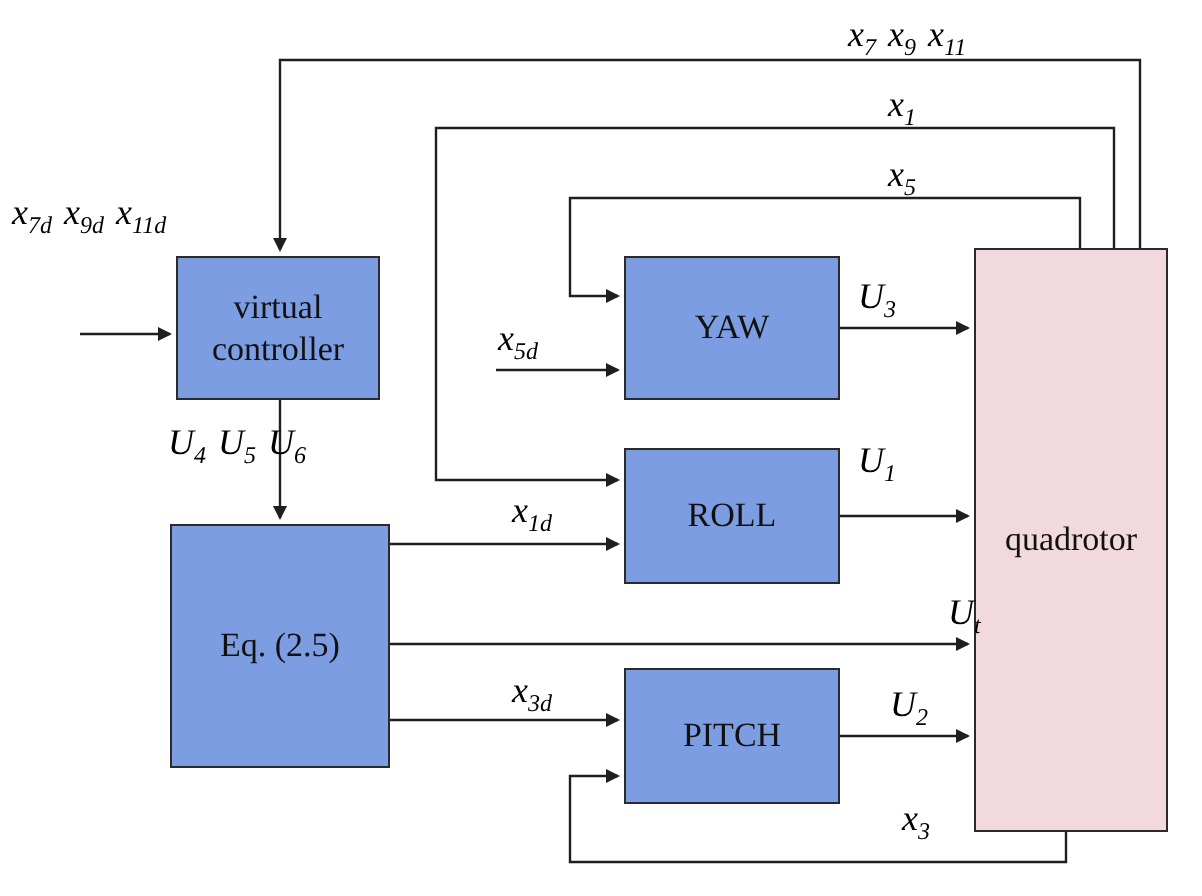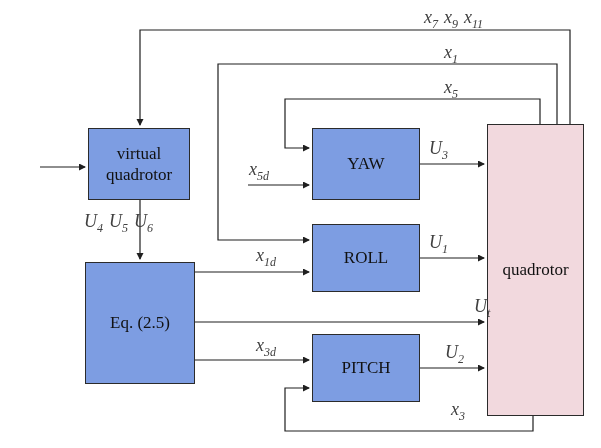--- a/index.html
+++ b/index.html
@@ -33,21 +33,21 @@
     line-height: 1.25;
   }
   .blue { background: var(--blue); }
   .pink { background: var(--pink); }
   .blabel { display: block; padding: 0 8px; }
 
   .m {
     position: absolute;
     font-size: 18px;
     font-style: italic;
-    color: #404040;
+    color: #000000;
     white-space: nowrap;
     line-height: 1;
   }
   .m sub { font-size: 12px; line-height: 0; }
   .m .t + .t { margin-left: 6px; }
 </style>
 </head>
 <body>
 
 <div class="canvas">
@@ -67,21 +67,21 @@
     <polyline class="wire" points="195,272 309,272" marker-end="url(#arrowhead)"></polyline>
     <polyline class="wire" points="195,322 484,322" marker-end="url(#arrowhead)"></polyline>
     <polyline class="wire" points="195,360 309,360" marker-end="url(#arrowhead)"></polyline>
     <polyline class="wire" points="420,258 484,258" marker-end="url(#arrowhead)"></polyline>
     <polyline class="wire" points="420,368 484,368" marker-end="url(#arrowhead)"></polyline>
     <polyline class="wire" points="533,416 533,431 285,431 285,388 309,388" marker-end="url(#arrowhead)"></polyline>
     <polyline class="wire" points="140,200 140,259" marker-end="url(#arrowhead)"></polyline>
   </svg>
 
   <div class="block blue" style="left:88px; top:128px; width:102px; height:72px;">
-    <span class="blabel">virtual quadrotor</span>
+    <span class="blabel">virtual controller</span>
   </div>
 
   <div class="block blue" style="left:85px; top:262px; width:110px; height:122px;font-family:Liberation Serif, serif;">
     <span class="blabel">Eq. (2.5)</span>
   </div>
 
   <div class="block blue" style="left:312px; top:128px; width:108px; height:72px;">
     <span class="blabel">YAW</span>
   </div>
 
@@ -90,26 +90,27 @@
   </div>
 
   <div class="block blue" style="left:312px; top:224px; width:108px; height:68px;">
     <span class="blabel">ROLL</span>
   </div>
 
   <div class="block pink" style="left:487px; top:124px; width:97px; height:292px;">
     <span class="blabel">quadrotor</span>
   </div>
 
+  <span class="m" style="left:6px;   top:97px;"><span class="t"><i>x</i><sub>7d</sub></span><span class="t"><i>x</i><sub>9d</sub></span><span class="t"><i>x</i><sub>11d</sub></span></span>
   <span class="m" style="left:84px;  top:212px;"><span class="t"><i>U</i><sub>4</sub></span><span class="t"><i>U</i><sub>5</sub></span><span class="t"><i>U</i><sub>6</sub></span></span>
   <span class="m" style="left:424px; top:8px;"><span class="t"><i>x</i><sub>7</sub></span><span class="t"><i>x</i><sub>9</sub></span><span class="t"><i>x</i><sub>11</sub></span></span>
   <span class="m" style="left:444px; top:43px;text-align:right;"><span class="t"><i>x</i><sub>1</sub></span></span>
   <span class="m" style="left:444px; top:78px;"><span class="t"><i>x</i><sub>5</sub></span></span>
   <span class="m" style="left:249px; top:160px;"><span class="t"><i>x</i><sub>5d</sub></span></span>
   <span class="m" style="left:429px; top:139px;"><span class="t"><i>U</i><sub>3</sub></span></span>
   <span class="m" style="left:256px; top:246px;"><span class="t"><i>x</i><sub>1d</sub></span></span>
-  <span class="m" style="left:429px; top:233px;"><span class="t"><i>U</i><sub>1</sub></span></span>
+  <span class="m" style="left:429px; top:221px;"><span class="t"><i>U</i><sub>1</sub></span></span>
   <span class="m" style="left:429px; top:297px;margin-left:45px;"><span class="t"><i>U</i><sub>t</sub></span></span>
   <span class="m" style="left:256px; top:336px;text-align:center;"><span class="t"><i>x</i><sub>3d</sub></span></span>
   <span class="m" style="left:429px; top:343px;margin-left:16px;"><span class="t"><i>U</i><sub>2</sub></span></span>
   <span class="m" style="left:451px; top:400px;"><span class="t"><i>x</i><sub>3</sub></span></span>
 
 </div>
 
 </body></html>

